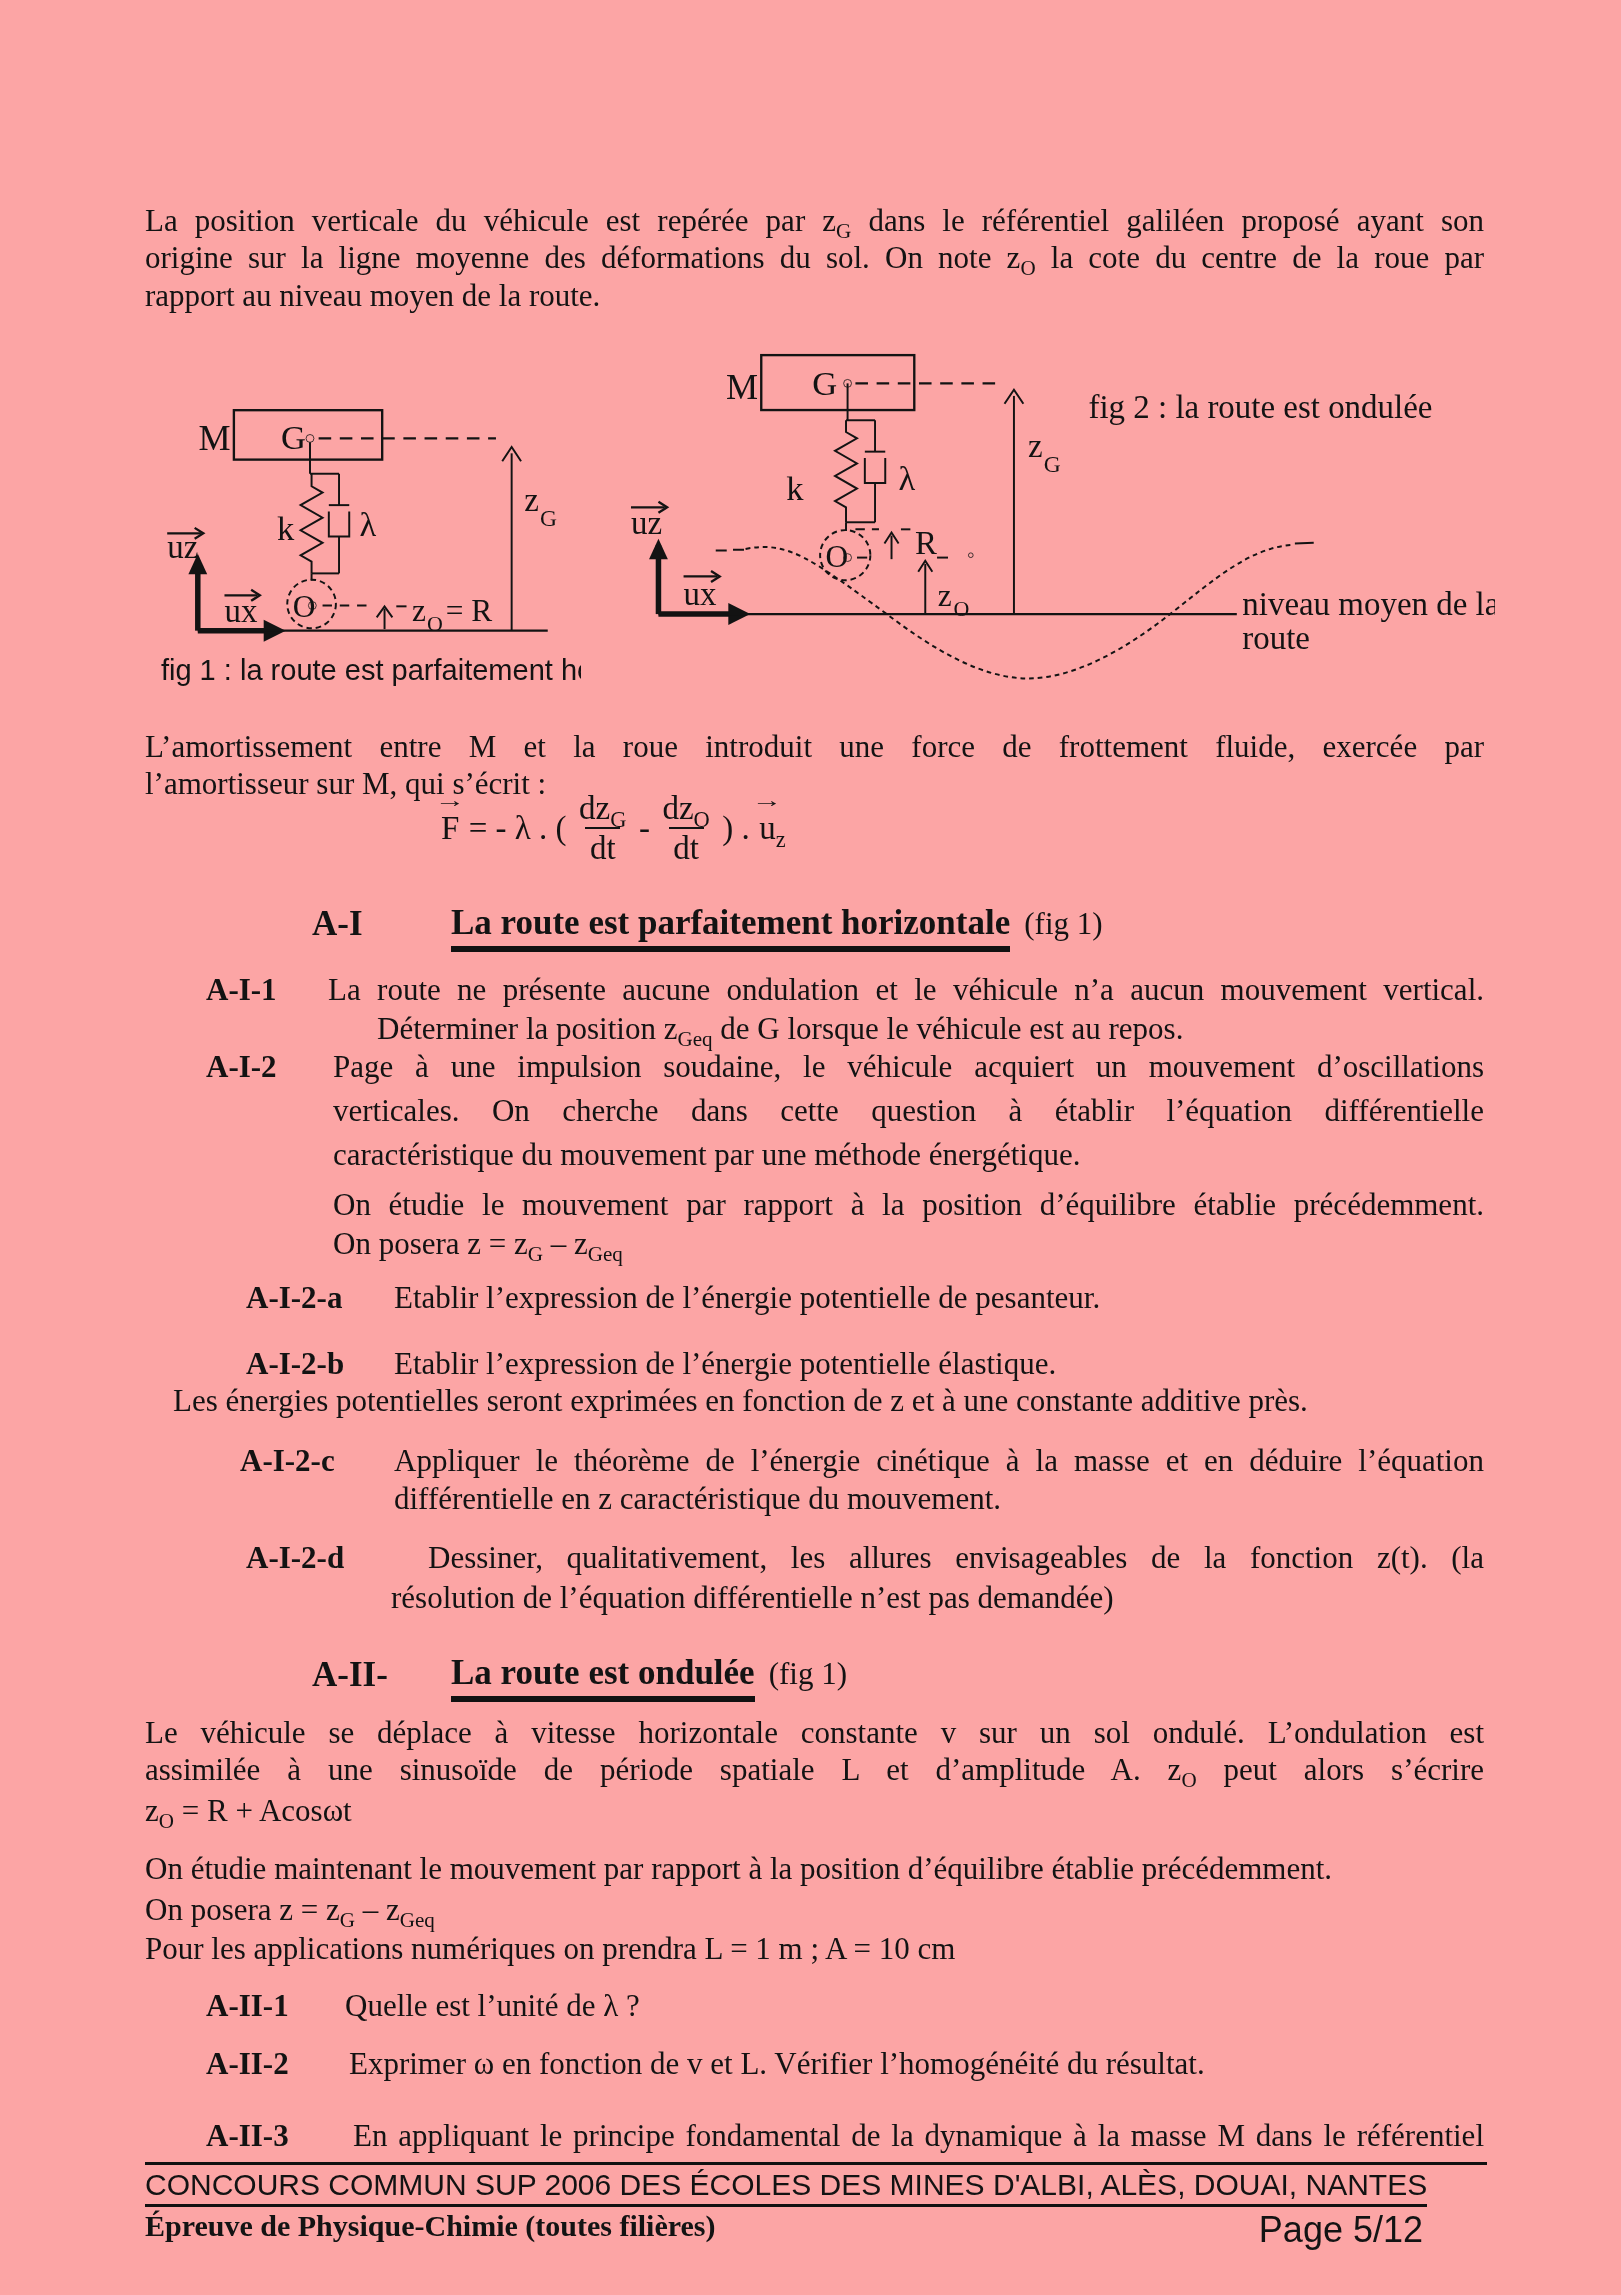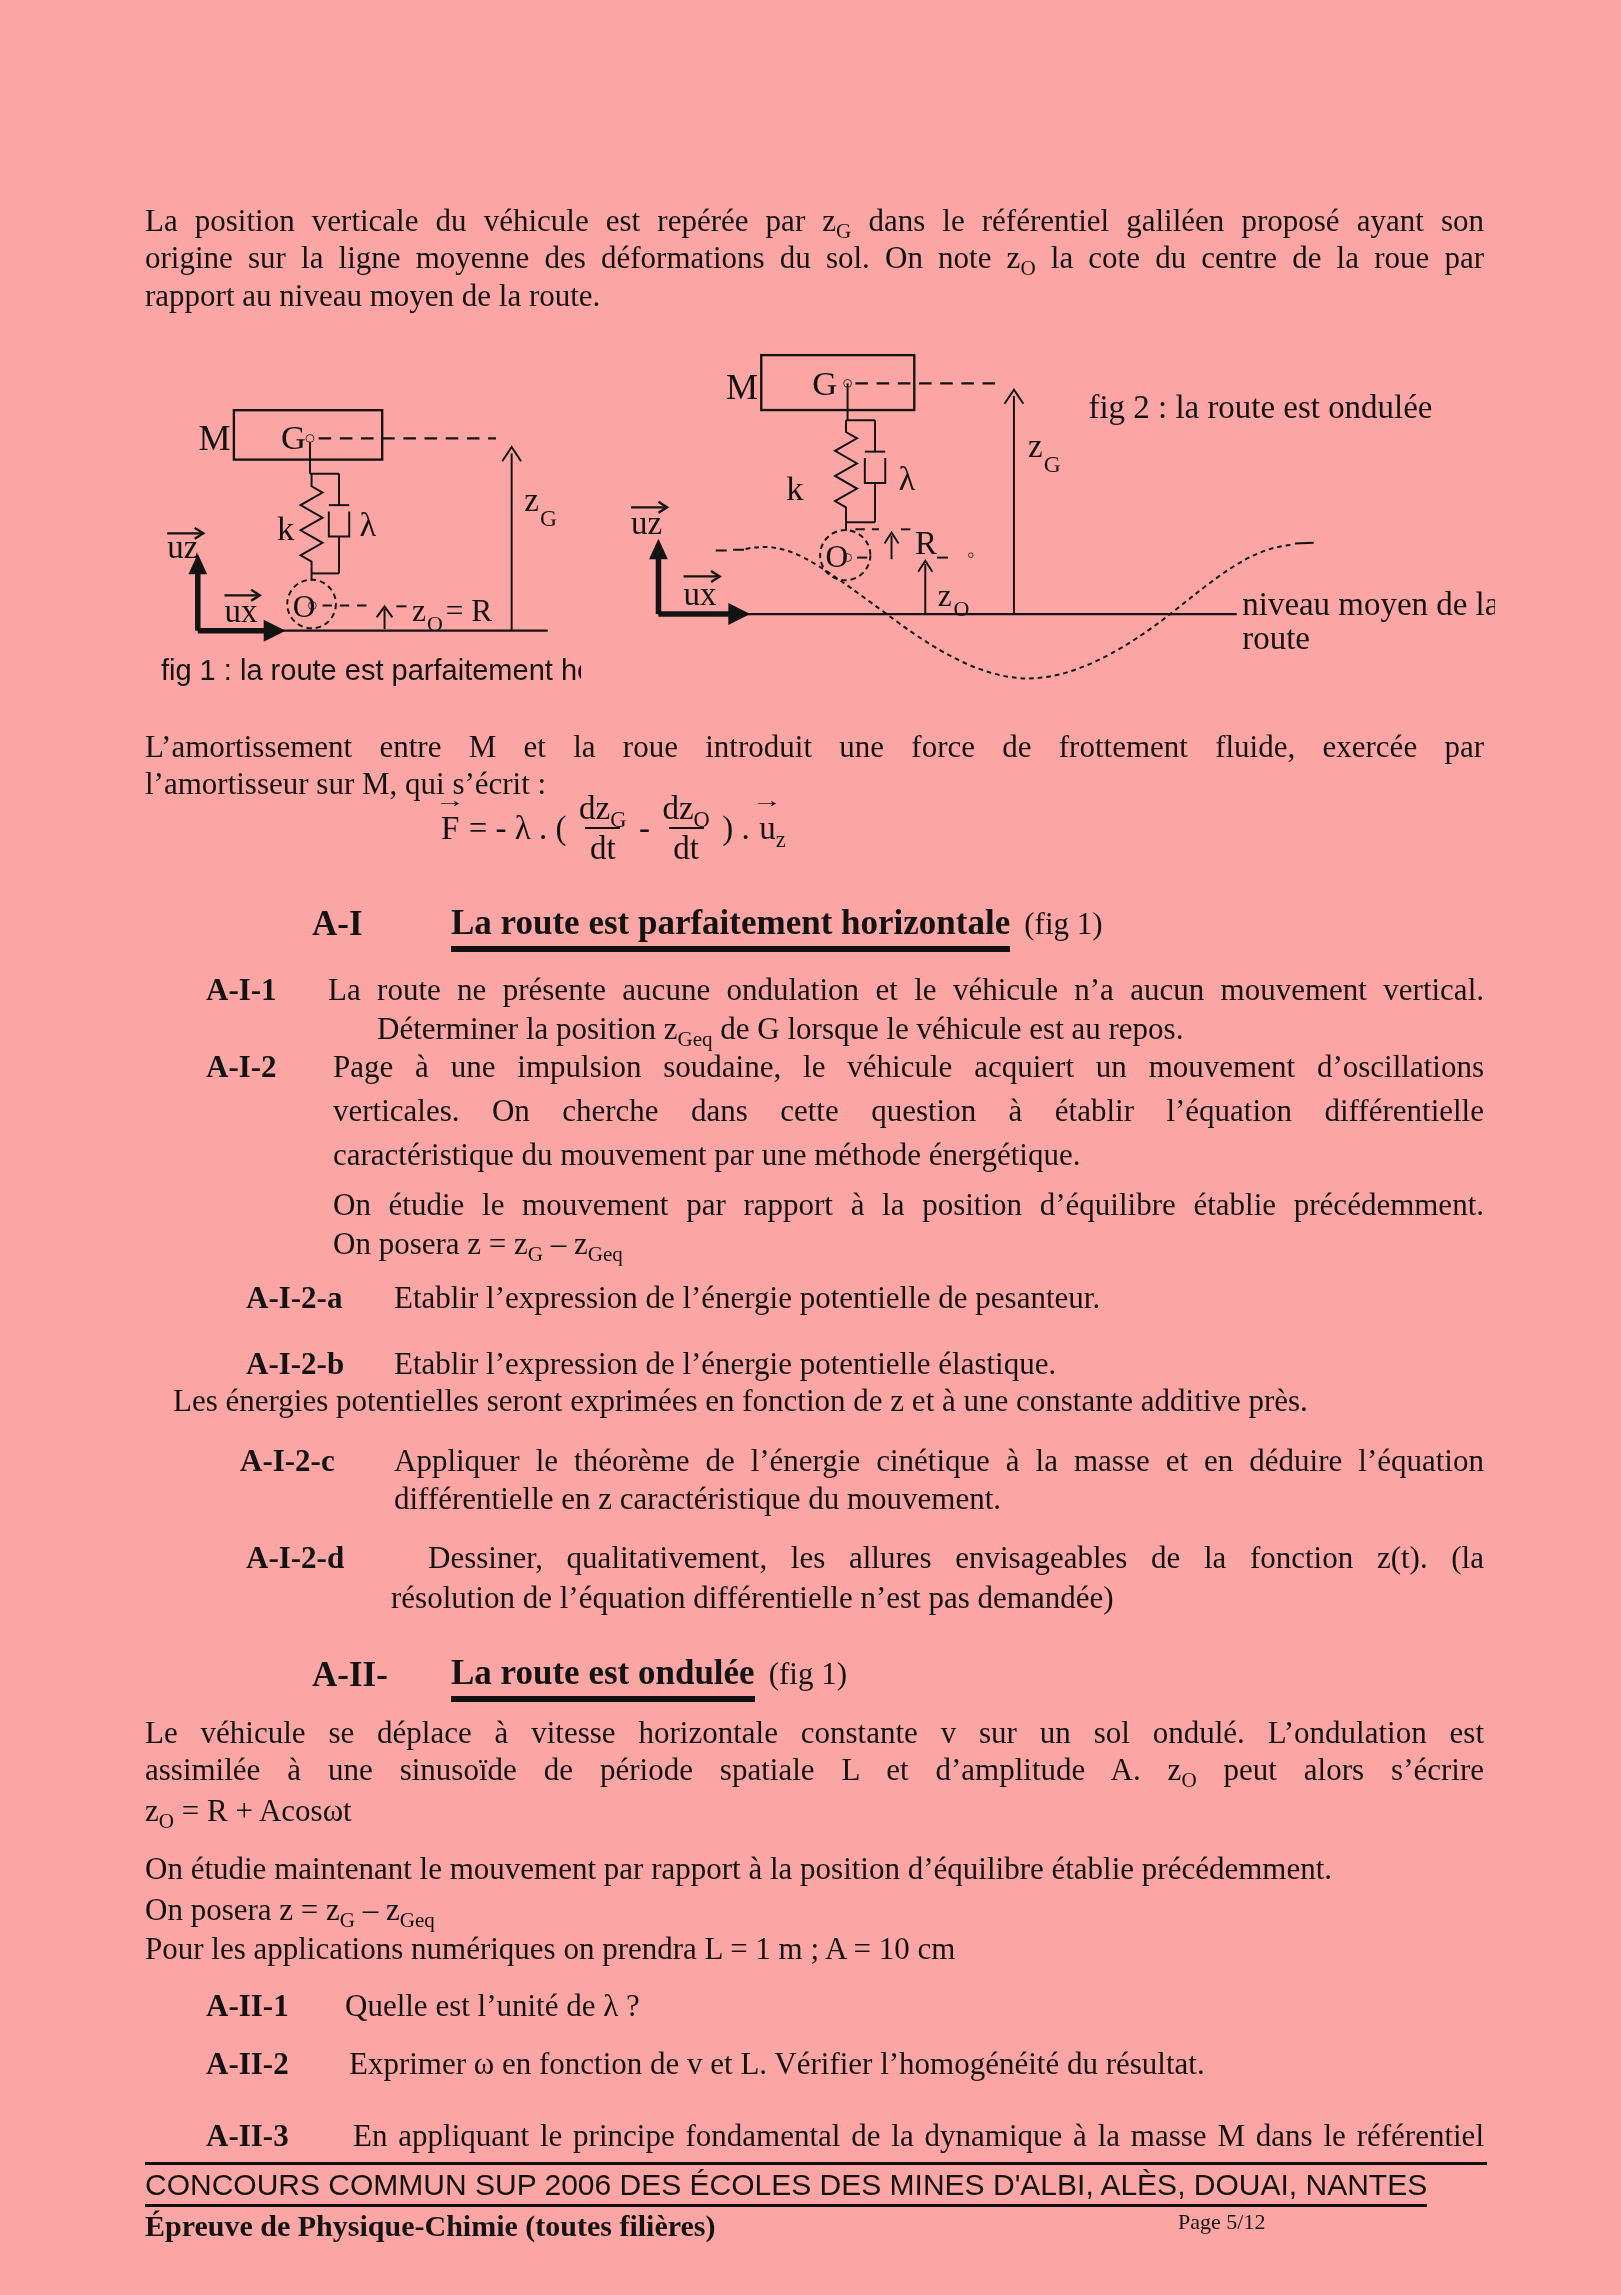--- a/index.html
+++ b/index.html
@@ -23,22 +23,22 @@
             font-size:20.4px;}
   
   svg text{font-family:"Liberation Serif", serif;fill:#131313;}
   svg .sans{font-family:"Liberation Sans", sans-serif;}
   svg line,svg path,svg rect,svg circle,svg polyline{stroke:#131313;fill:none;}
   
   .rule{position:absolute;background:#111;}
   .foot-concours{position:absolute;font-family:"Liberation Sans",sans-serif;font-size:30px;
                  border-bottom:3.9px solid #111;padding-bottom:2.4px;white-space:nowrap;}
   .foot-exam{position:absolute;font-weight:bold;font-size:30px;white-space:nowrap;}
-  .foot-page{position:absolute;font-family:Liberation Serif, serif;font-size:22px;
-             width:245px;white-space:nowrap;}
+  .foot-page{position:absolute;font-family:Liberation Sans, sans-serif;font-size:36px;
+             width:245px;text-align:right;white-space:nowrap;}
 </style>
 </head>
 <body>
 
 <div id="page">
 
   <div class="ln j" style="left:145px;right:138px;top:203px;">La position verticale du véhicule est repérée par z<sub>G</sub> dans le référentiel galiléen proposé ayant son</div>
   <div class="ln j" style="left:145px;right:138px;top:240px;">origine sur la ligne moyenne des déformations du sol. On note z<sub>O</sub> la cote du centre de la roue par</div>
   <div class="ln" style="left:145px;top:278px;">rapport au niveau moyen de la route.</div>
 

